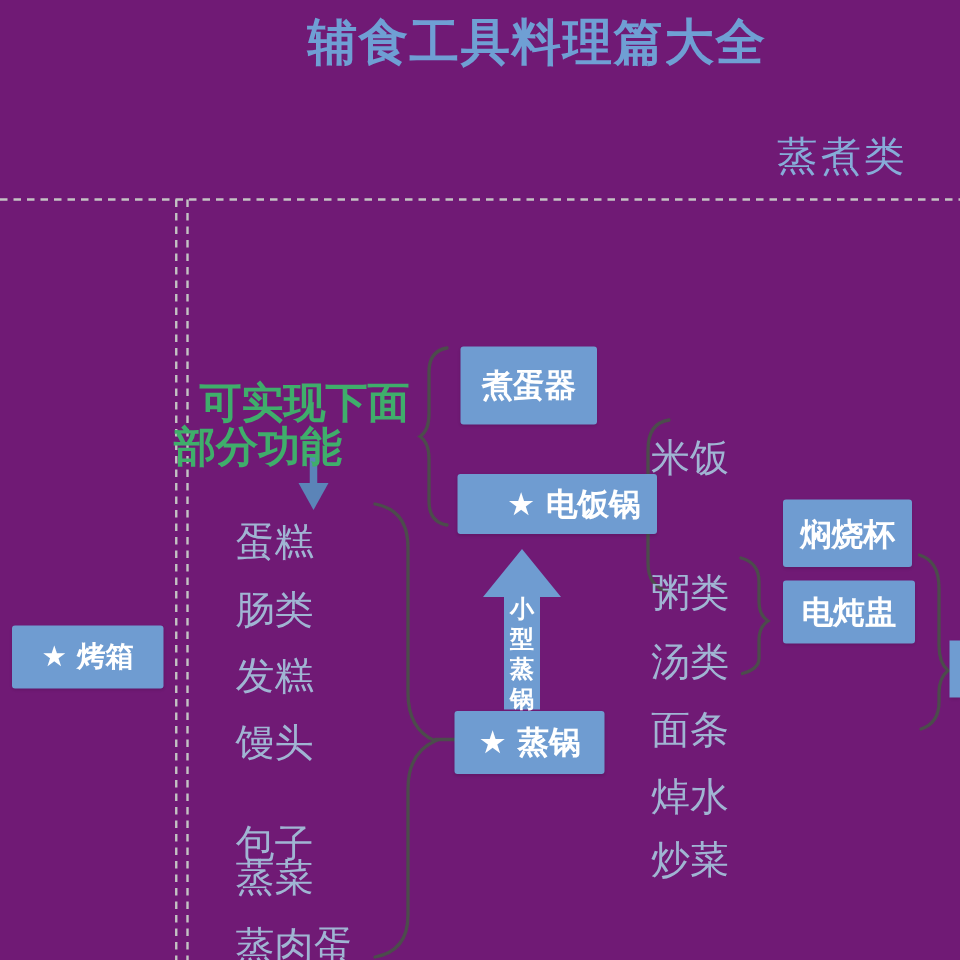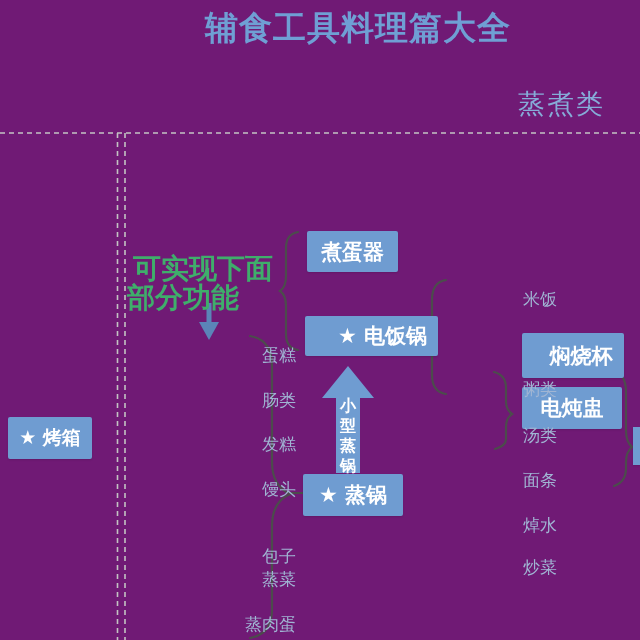--- a/index.html
+++ b/index.html
@@ -16,37 +16,37 @@
     left:205px;top:6px;width:345px;height:40px;
     font-size:33px;font-weight:bold;letter-spacing:1px;
     color:#6f9fd4;white-space:nowrap;
   }
   .category{
     left:482px;top:86px;width:110px;height:32px;
     font-size:27px;color:#86acd8;letter-spacing:2px;white-space:nowrap;margin-left:36px;
   }
   .note{color:#3fae6b;font-weight:bold;font-size:28px;text-align:center;white-space:nowrap;}
   .note-l1{left:133px;top:250px;width:112px;}
-  .note-l2{left:127px;top:279px;width:112px;text-align:center;}
+  .note-l2{left:116px;top:279px;width:112px;text-align:center;}
   .toolbox{
     background:#6f9cd1;color:#ffffff;
     border-radius:2px;
     display:flex;align-items:center;justify-content:center;
     font-size:21px;font-weight:bold;white-space:nowrap;
     box-shadow:0 1px 2px rgba(0,0,0,0.12);
   }
-  .box-oven{left:8px;top:417px;width:84px;height:42px;font-size:19px;}
-  .box-egg{left:307px;top:231px;width:91px;height:41px;}
+  .box-oven{left:8px;top:417px;width:101px;height:42px;font-size:19px;}
+  .box-egg{left:307px;top:231px;width:91px;height:52px;}
   .box-rice{left:305px;top:316px;width:111px;height:40px;padding-left:22px;}
   .box-steam{left:303px;top:474px;width:100px;height:42px;}
-  .box-thermal{left:522px;top:333px;width:86px;height:45px;padding-left:16px;}
-  .box-stew{left:522px;top:387px;width:100px;height:42px;}
+  .box-thermal{left:522px;top:333px;width:86px;height:45px;}
+  .box-stew{left:522px;top:387px;width:88px;height:42px;}
   .box-cutoff{left:633px;top:427px;width:7px;height:38px;border-radius:0;}
   .list-item{
-    font-size:17px;color:#a0b5d3;text-align:right;white-space:nowrap;padding-left:43px;
+    font-size:26px;color:#a0b5d3;text-align:left;white-space:nowrap;
   }
   .left-list .list-item{left:157px;width:96px;}
   .right-list .list-item{left:434px;width:80px;}
   .steam-arrow-label{
     left:334px;top:397px;width:28px;height:78px;
     display:flex;flex-direction:column;align-items:center;justify-content:space-between;
     color:#ffffff;font-size:16px;font-weight:bold;line-height:18px;
   }
 </style>
 </head>

